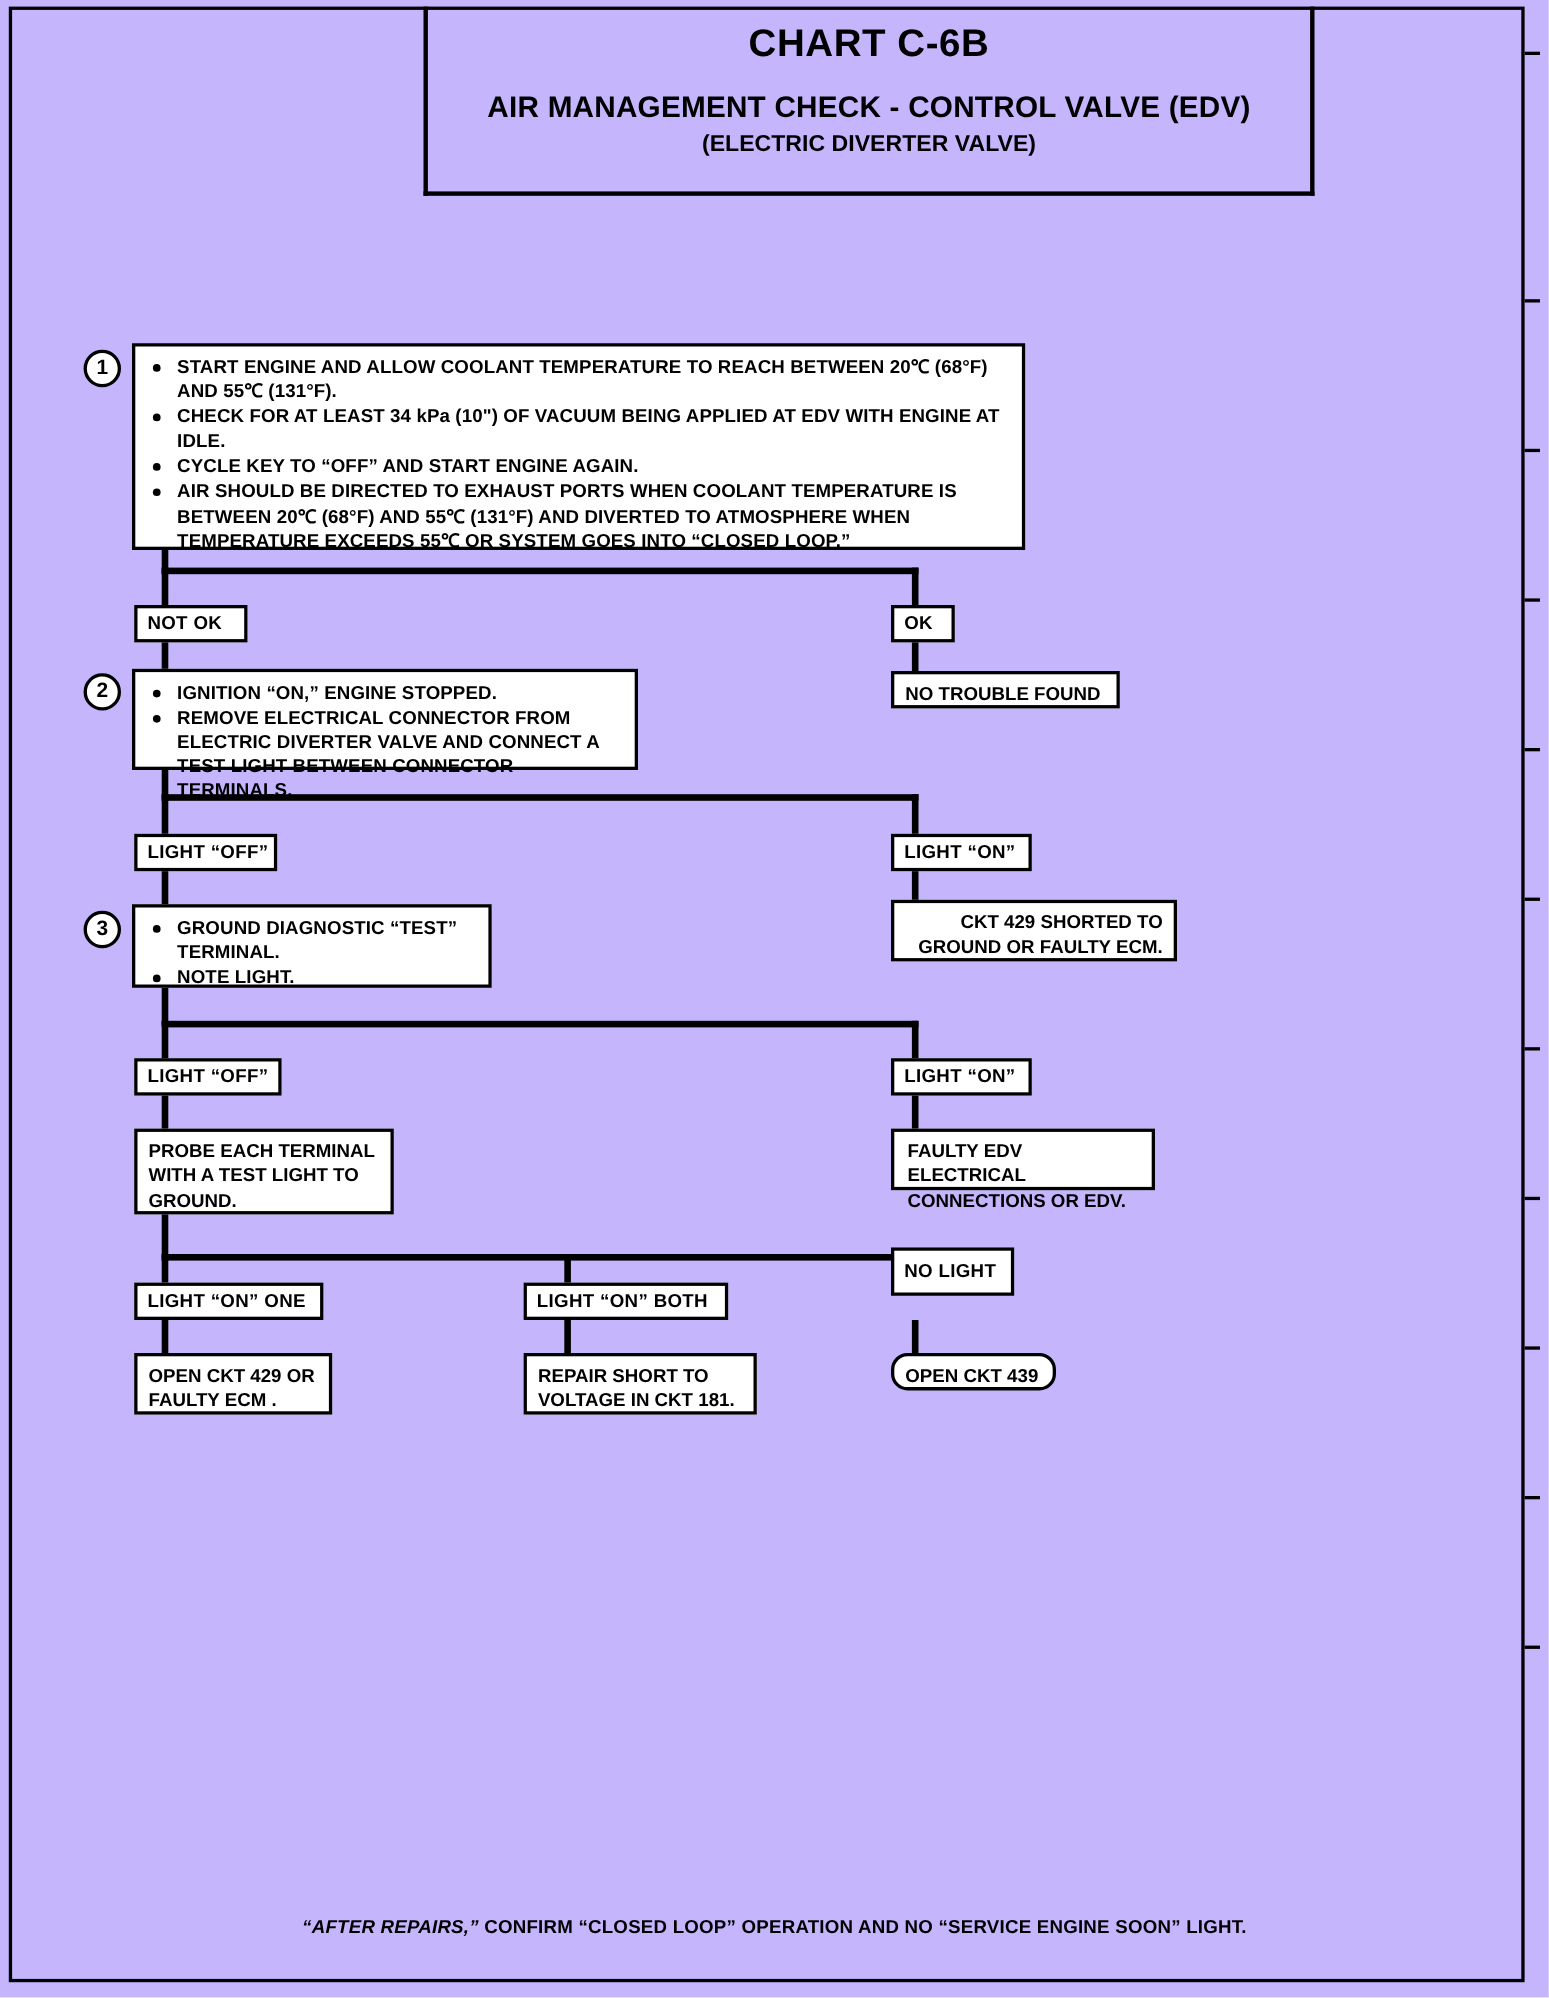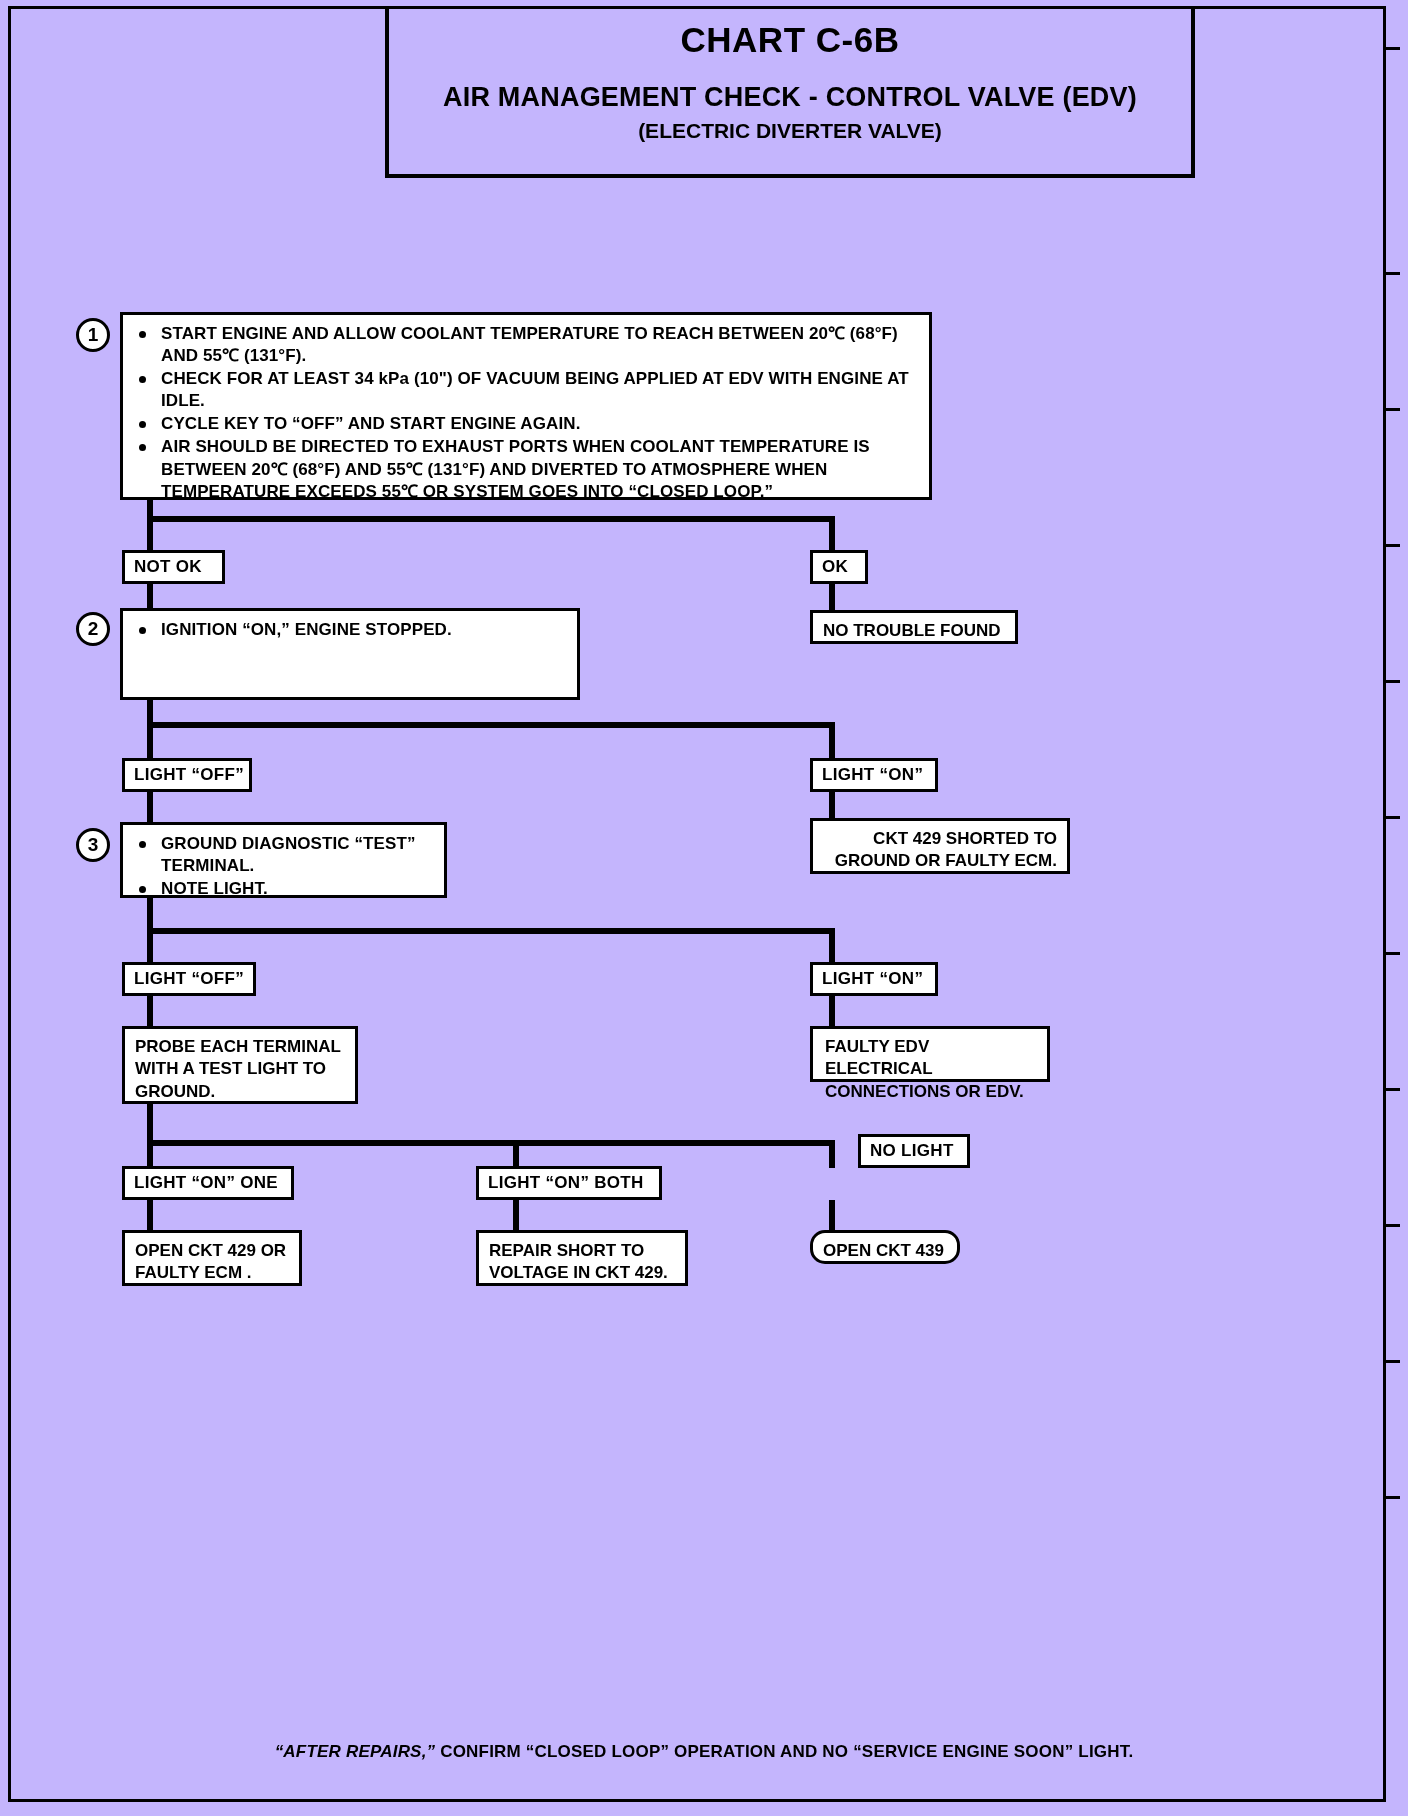--- a/index.html
+++ b/index.html
@@ -205,20 +205,21 @@
   <div class="box label-box" style="left:122px; top:550px; width:103px; height:34px;">NOT OK</div>
   <div class="box label-box" style="left:810px; top:550px; width:58px; height:34px;">OK</div>
 
   <div class="vline" style="left:147px; top:584px; height:26px;"></div>
   <div class="vline" style="left:829px; top:584px; height:26px;"></div>
 
   <div class="step-num" style="left:76px; top:612px;">2</div>
   <div class="box step-box" style="left:120px; top:608px; width:460px; height:92px;">
     <ul class="bullets">
       <li>IGNITION “ON,” ENGINE STOPPED.</li>
+      <li>REMOVE ELECTRICAL CONNECTOR FROM ELECTRIC DIVERTER  VALVE AND CONNECT A TEST LIGHT BETWEEN CONNECTOR TERMINALS.</li>
     </ul>
   </div>
 
   <div class="box result-box" style="left:810px; top:610px; width:208px; height:34px;">NO TROUBLE FOUND</div>
 
   <div class="vline" style="left:147px; top:700px; height:28px;"></div>
   <div class="hline" style="left:147px; top:722px; width:688px;"></div>
   <div class="vline" style="left:147px; top:722px; height:38px;"></div>
   <div class="vline" style="left:829px; top:722px; height:38px;"></div>
 
@@ -254,27 +255,27 @@
   <div class="box result-box" style="left:810px; top:1026px; width:240px; height:56px;padding-left:12px;">FAULTY EDV ELECTRICAL CONNECTIONS OR EDV.</div>
 
   <div class="vline" style="left:147px; top:1104px; height:42px;"></div>
   <div class="hline" style="left:147px; top:1140px; width:688px;"></div>
   <div class="vline" style="left:147px; top:1140px; height:28px;"></div>
   <div class="vline" style="left:513px; top:1140px; height:28px;"></div>
   <div class="vline" style="left:829px; top:1140px; height:28px;"></div>
 
   <div class="box label-box" style="left:122px; top:1166px; width:172px; height:34px;">LIGHT  “ON” ONE</div>
   <div class="box label-box" style="left:476px; top:1166px; width:186px; height:34px;">LIGHT  “ON” BOTH</div>
-  <div class="box label-box" style="left:810px; top:1134px; width:112px; height:34px;margin-left:48px;">NO LIGHT</div>
+  <div class="box label-box" style="left:810px; top:1134px; width:112px; height:44px;">NO LIGHT</div>
 
   <div class="vline" style="left:147px; top:1200px; height:32px;"></div>
   <div class="vline" style="left:513px; top:1200px; height:32px;"></div>
   <div class="vline" style="left:829px; top:1200px; height:32px;"></div>
 
   <div class="box result-box" style="left:122px; top:1230px; width:180px; height:56px;">OPEN CKT 429 OR FAULTY ECM .</div>
-  <div class="box result-box" style="left:476px; top:1230px; width:212px; height:56px;">REPAIR  SHORT TO VOLTAGE IN CKT 429.</div>
+  <div class="box result-box" style="left:476px; top:1230px; width:212px; height:56px;">REPAIR  SHORT TO VOLTAGE IN CKT 181.</div>
   <div class="box result-box" style="left:810px; top:1230px; width:150px; height:34px;border-radius:15px;">OPEN CKT 439</div>
 
   <div class="footer-note">
     <span class="ital">“AFTER REPAIRS,”</span><span> CONFIRM “CLOSED LOOP” OPERATION AND NO “SERVICE ENGINE SOON” LIGHT.</span>
   </div>
 
 </div>
 
 </body></html>

